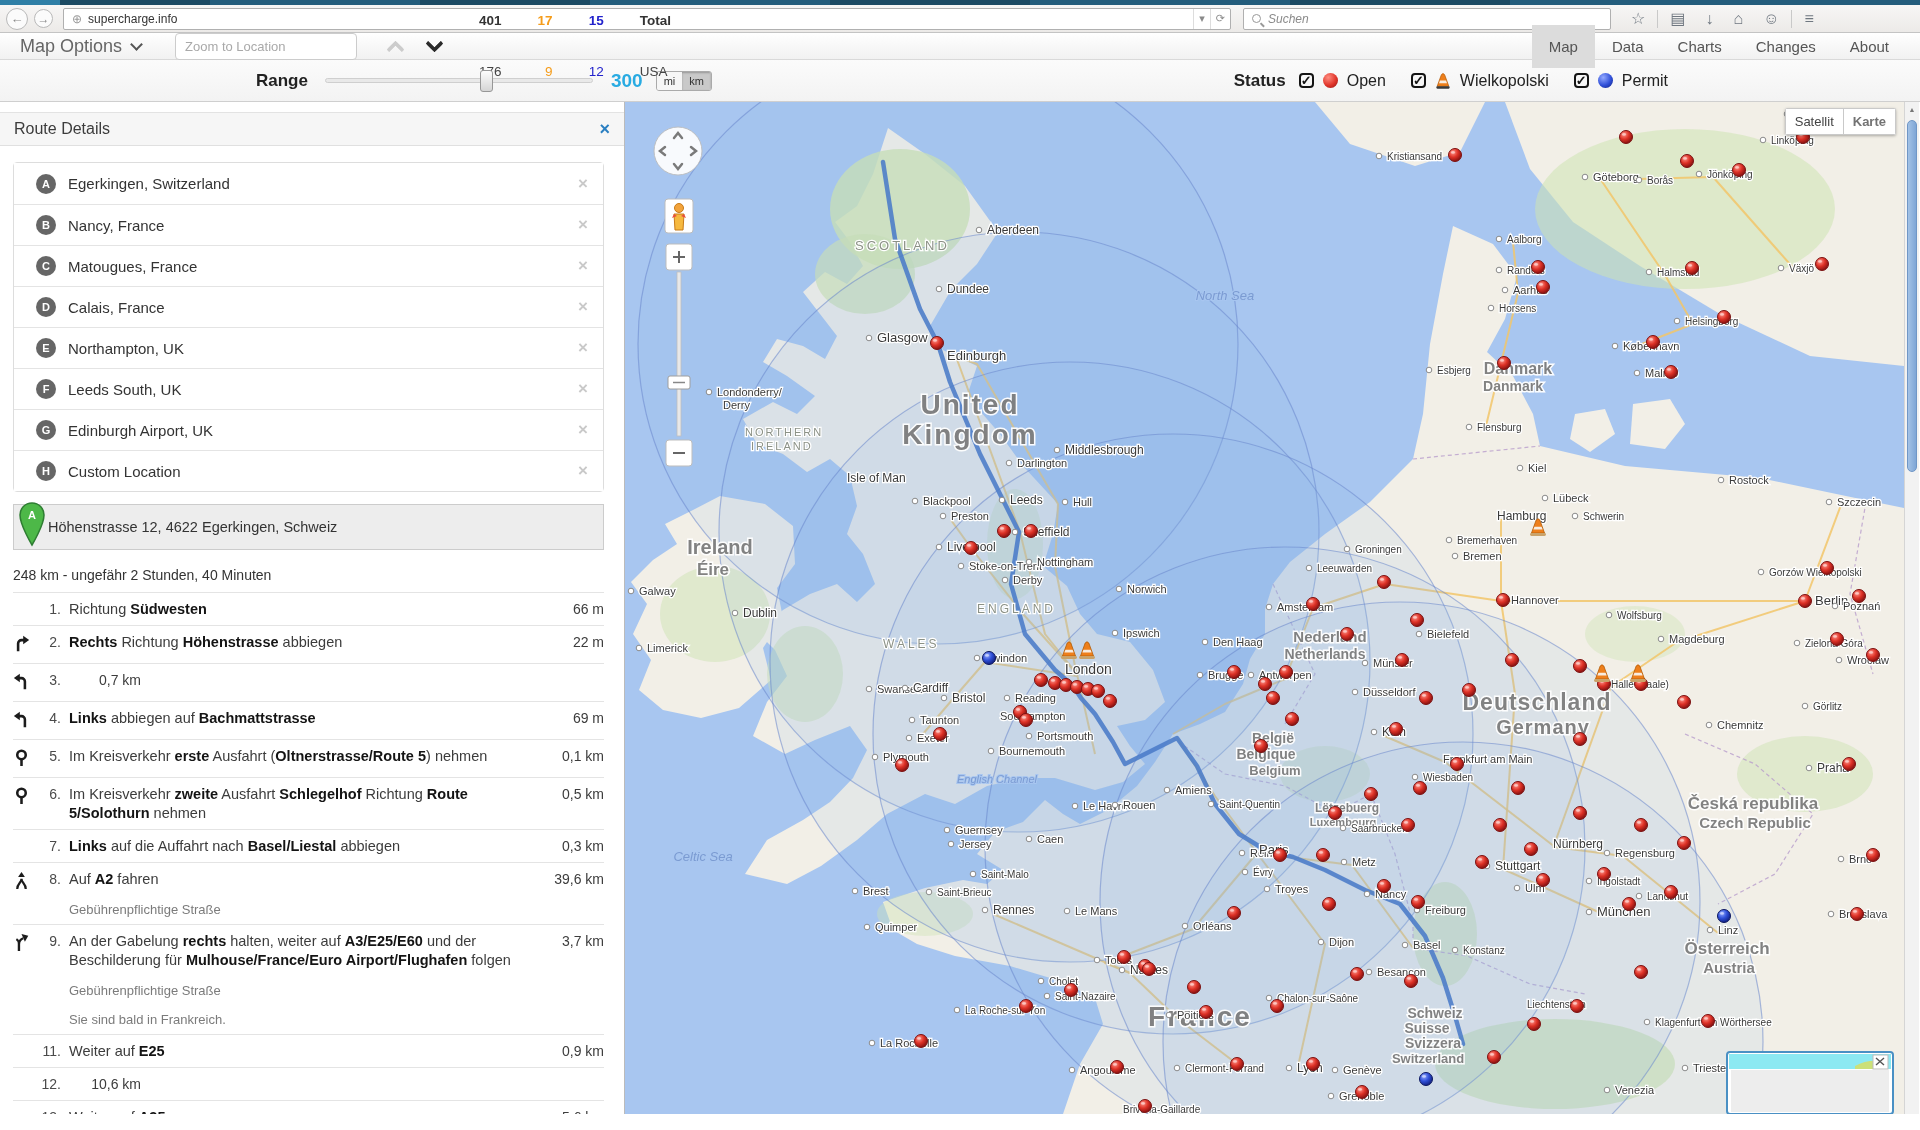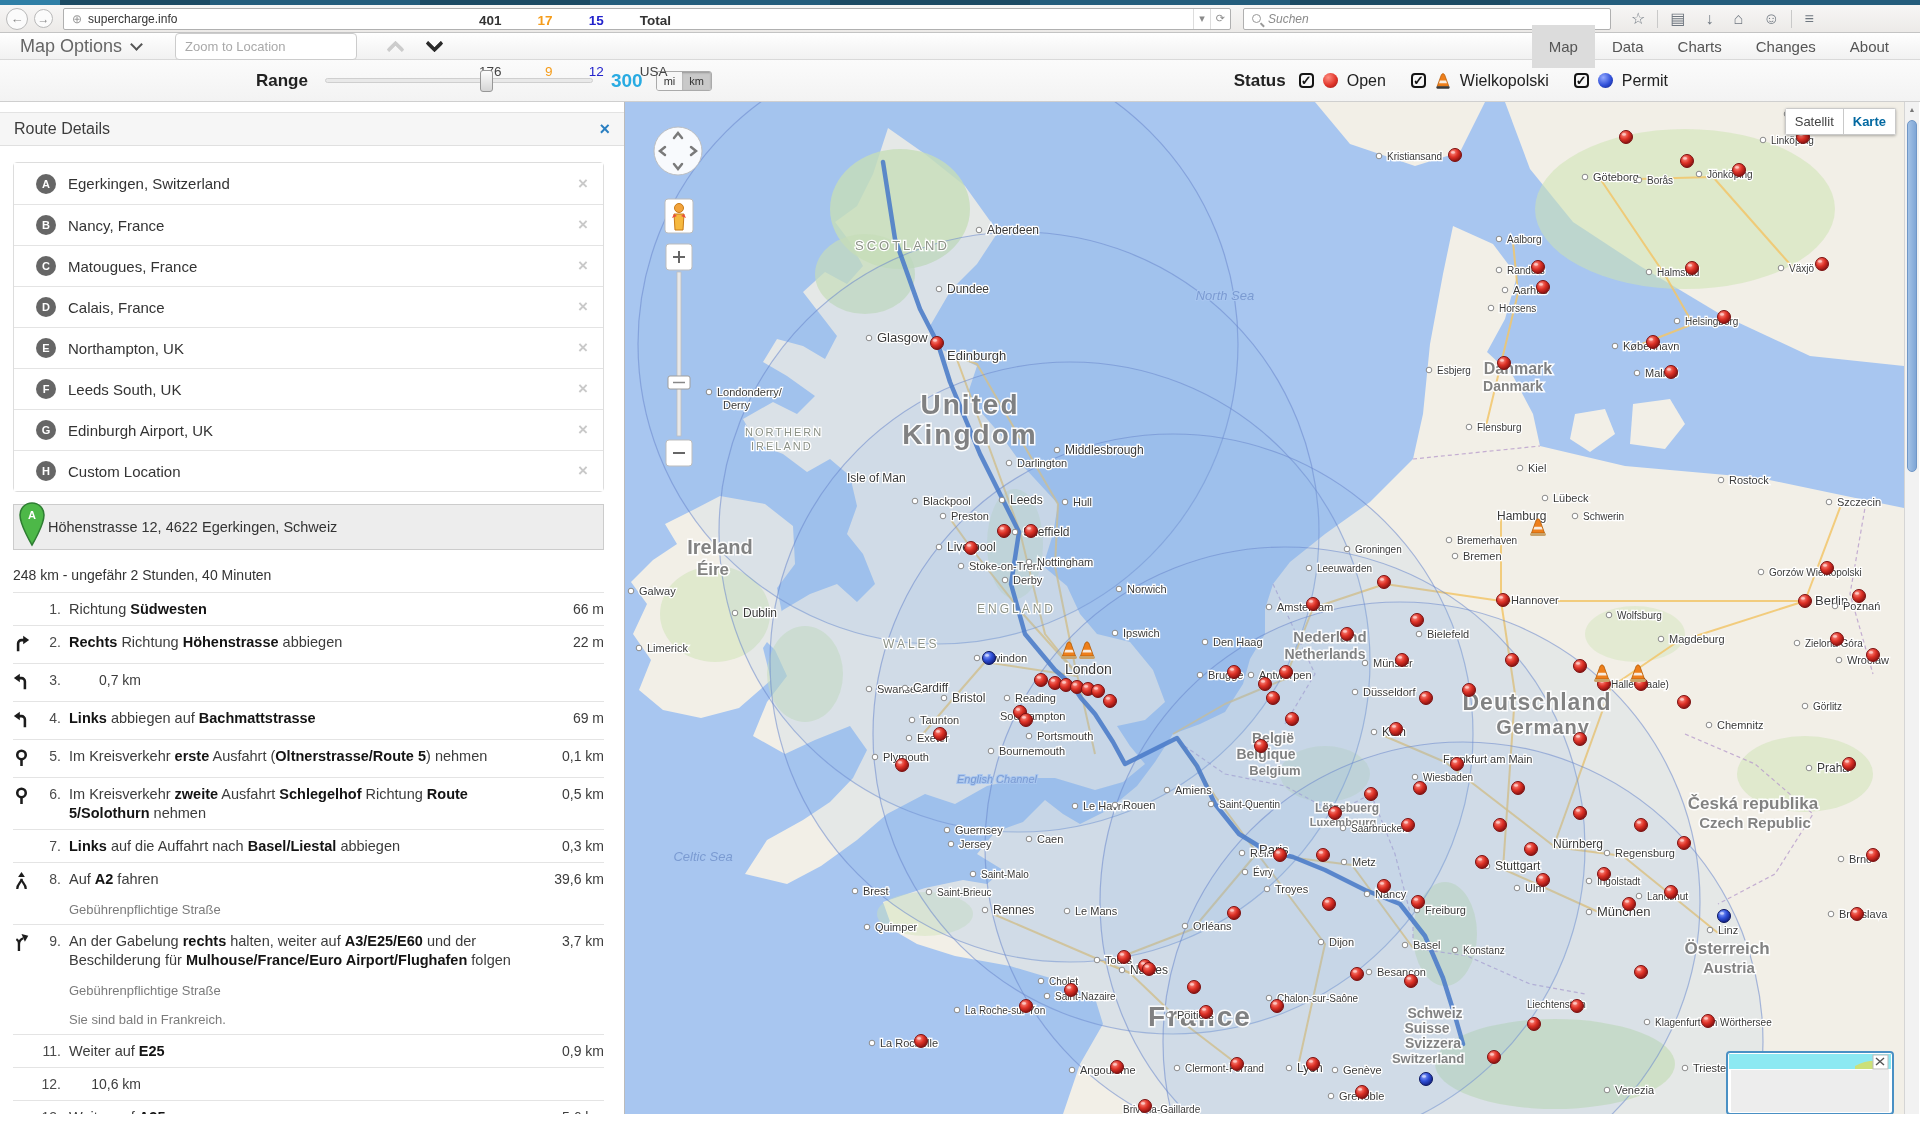--- a/index.html
+++ b/index.html
@@ -90,21 +90,21 @@
   .step-num { width:30px; text-align:right; font-size:14px; color:#4a4a4a; padding-right:8px; line-height:19px; }
   .step-body { flex:1; }
   .step-text { font-size:14.5px; color:#3c3c3c; line-height:19px; }
   .step-text b { color:#141414; }
   .step-sub { font-size:13px; color:#7b7b7b; line-height:17px; margin-top:12px; }
   .step-dist { width:72px; text-align:right; font-size:14px; color:#3c3c3c; line-height:19px; }
 
   
   .map-type-buttons { position:absolute; top:6px; right:8px; display:flex; z-index:5; box-shadow:0 1px 3px rgba(0,0,0,.3); border-radius:2px; overflow:hidden; }
   .mtb { background:#fff; color:#444; font-size:13px; padding:5px 9px; border:1px solid #c9c9c9; cursor:pointer; }
-  .mtb.active { font-weight:bold; color:#0369a1; border-left:0; }
+  .mtb.active { font-weight:bold; color:#737373; border-left:0; }
   svg text { font-family:"Liberation Sans", sans-serif; }
   .ml-country { fill:#7d7d7d; font-weight:bold; stroke:#ffffff; stroke-width:3px; paint-order:stroke; opacity:.95; }
   .ml-region { fill:#8b9186; stroke:#fff; stroke-width:2.5px; paint-order:stroke; }
   .ml-water { fill:#7b9bd2; font-style:italic; stroke:#a8c6f0; stroke-width:2px; paint-order:stroke; }
   .ml-city { fill:#3a3a3a; stroke:#fff; stroke-width:2.5px; paint-order:stroke; }
   .city-dot { fill:#fff; stroke:#8a8a8a; stroke-width:1; }
   .range-circle { fill:#8fb4e8; fill-opacity:.12; stroke:#6a87cc; stroke-opacity:.55; stroke-width:1.2; }
   .route-line { fill:none; stroke:#4a7bc8; stroke-width:4.5; stroke-opacity:.88; stroke-linejoin:round; stroke-linecap:round; }
   .road { fill:none; stroke:#f2c56a; stroke-width:2; stroke-opacity:.85; stroke-linejoin:round; }
   .border-line { fill:none; stroke:#b89ccc; stroke-width:1.2; stroke-dasharray:4 3; stroke-opacity:.8; }

